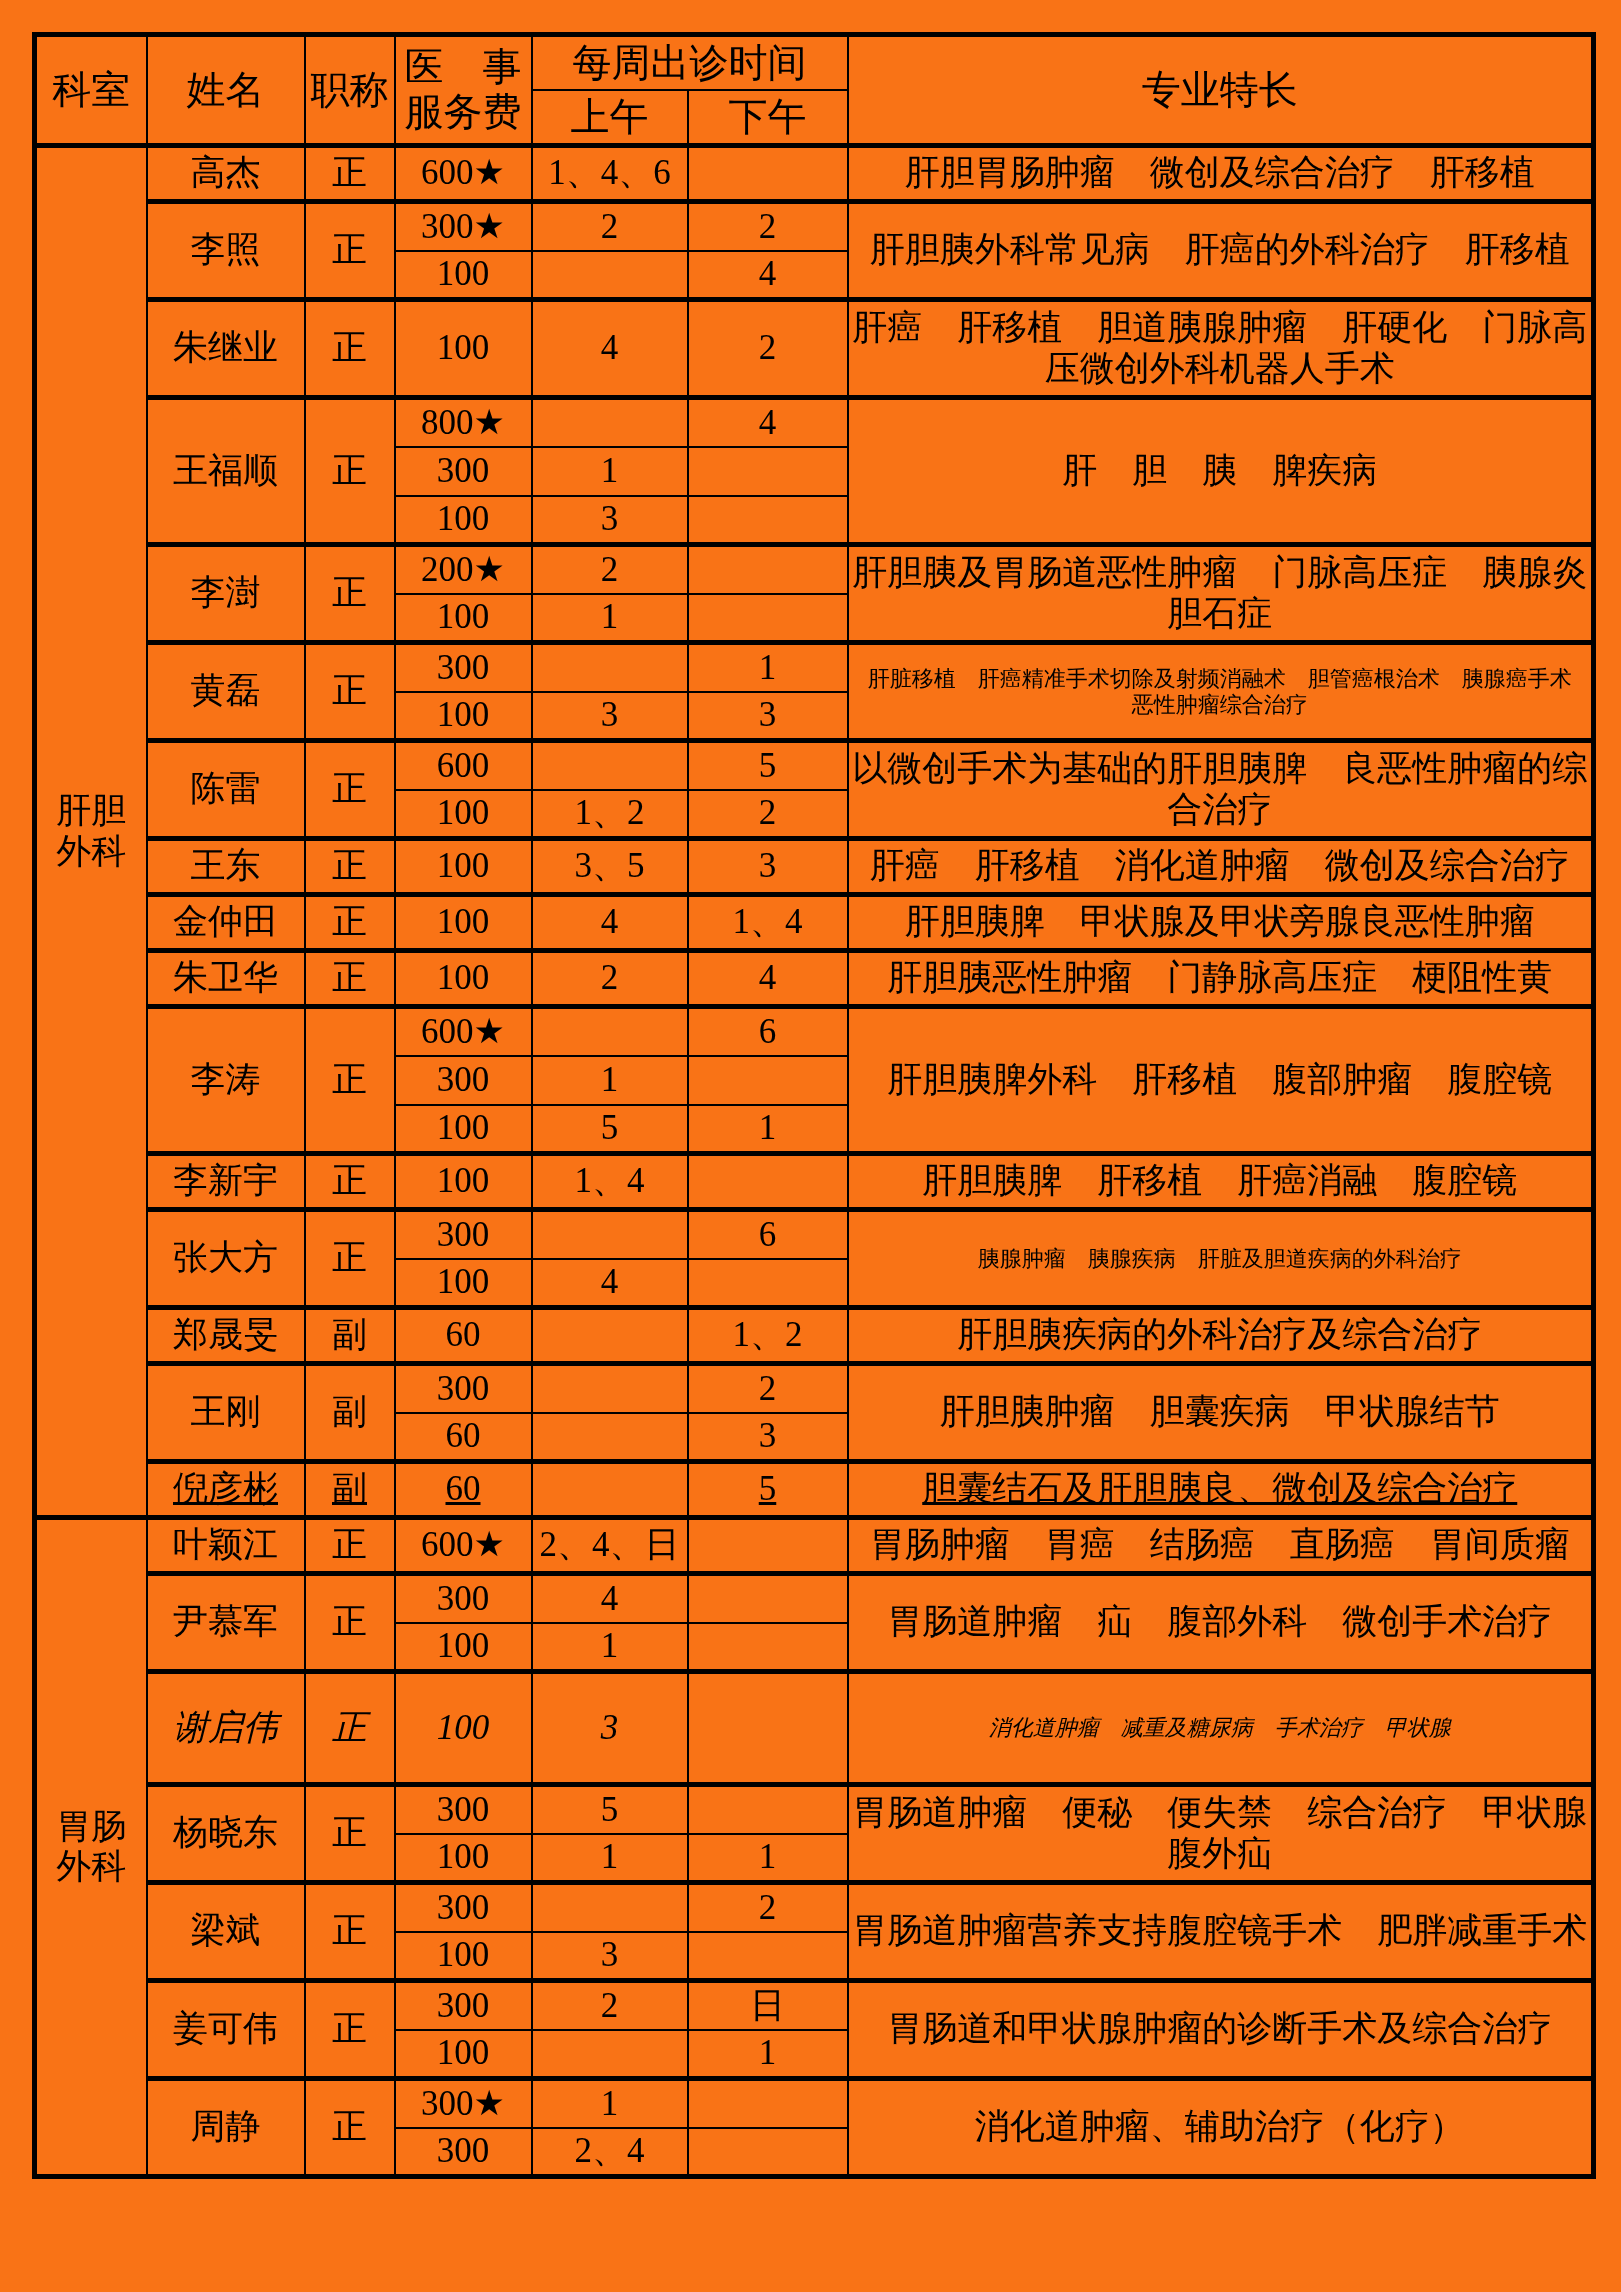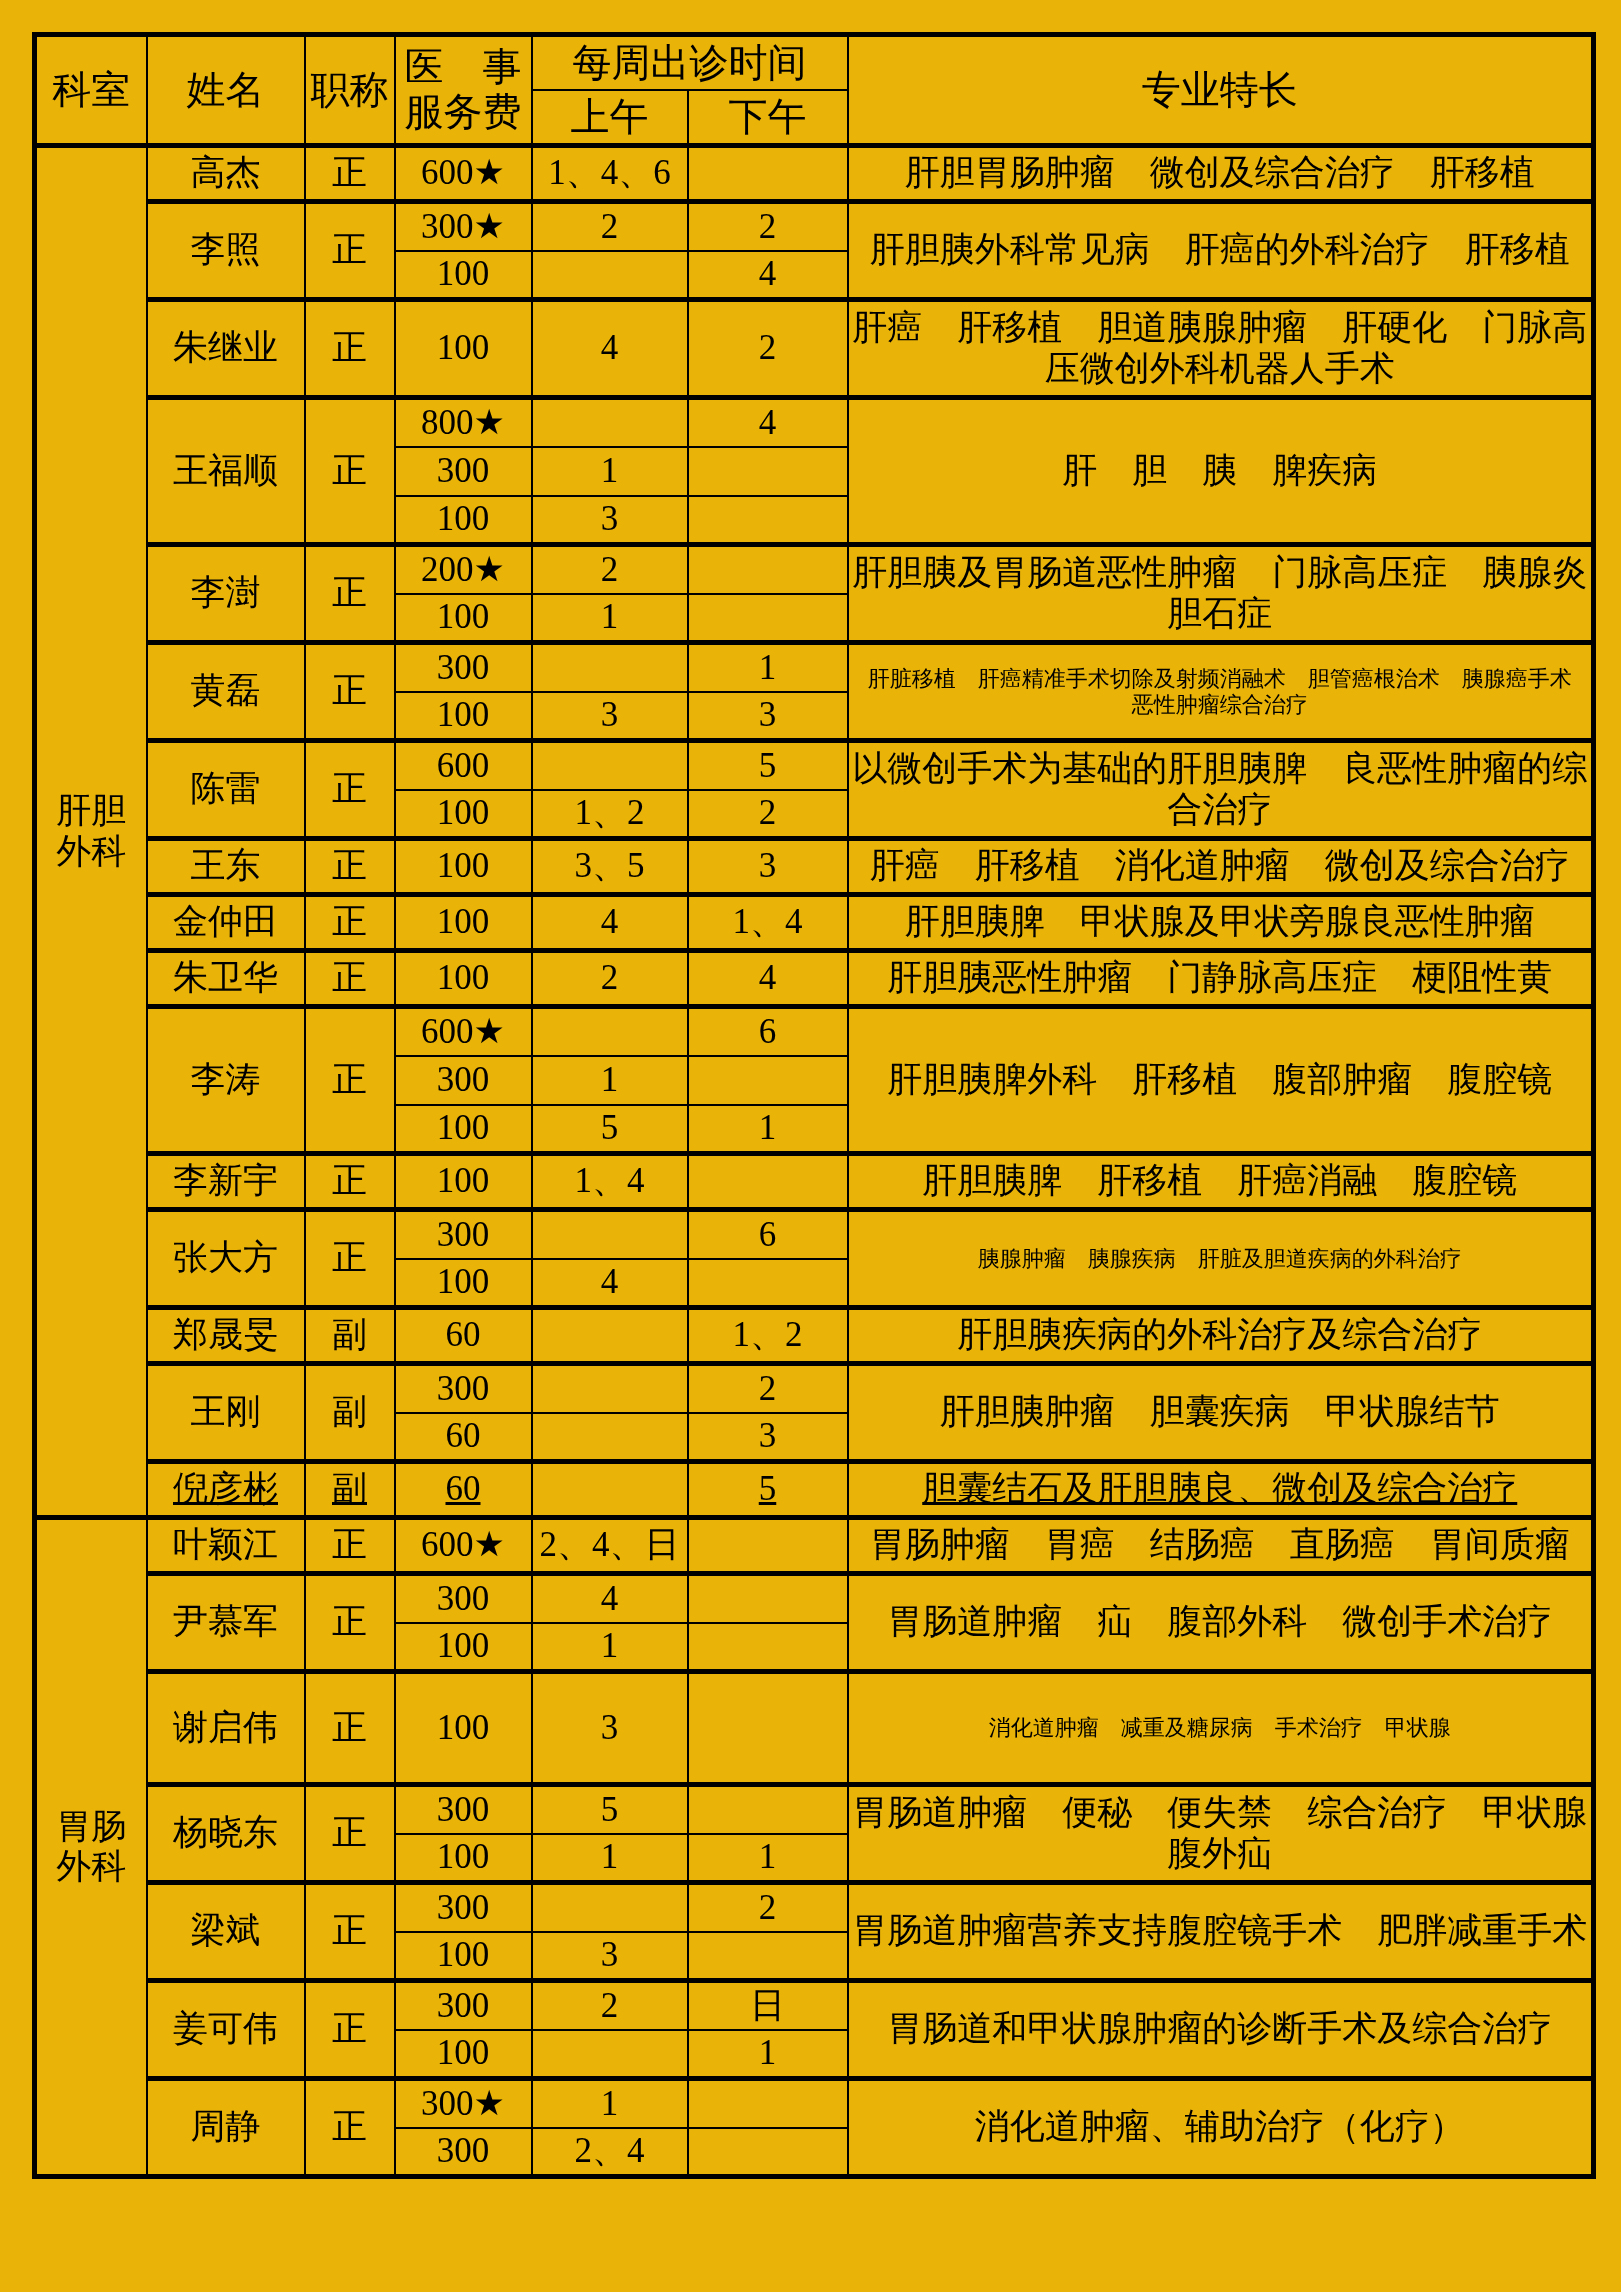--- a/index.html
+++ b/index.html
@@ -9,21 +9,21 @@
     height: 2293px;
     background: #ffffff;
     font-family: "Liberation Serif", "DejaVu Serif", serif;
     color: #000000;
   }
   #page {
     position: relative;
     width: 1621px;
     height: 2293px;
     overflow: hidden;
-    background: #eab308;
+    background: #f97316;
   }
   table.sched {
     position: absolute;
     left: 32px;
     top: 32px;
     width: 1558px;
     border-collapse: collapse;
     table-layout: fixed;
     border: 5.9px solid #000000;
   }
@@ -285,21 +285,21 @@
           <td class="c-fee">300</td>
           <td class="c-am">4</td>
           <td class="c-pm"></td>
           <td class="c-spec" rowspan="2">胃肠道肿瘤　疝　腹部外科　微创手术治疗</td>
         </tr>
         <tr style="height: 49px;">
           <td class="c-fee">100</td>
           <td class="c-am">1</td>
           <td class="c-pm"></td>
         </tr>
-        <tr class="block-start" style="height: 113px;">
+        <tr class="block-start" style="height: 113px; font-style: italic;">
           <td class="c-name">谢启伟</td>
           <td class="c-title">正</td>
           <td class="c-fee">100</td>
           <td class="c-am">3</td>
           <td class="c-pm"></td>
           <td class="c-spec small">消化道肿瘤　减重及糖尿病　手术治疗　甲状腺</td>
         </tr>
         <tr class="block-start" style="height: 49px;">
           <td class="c-name" rowspan="2">杨晓东</td>
           <td class="c-title" rowspan="2">正</td>

